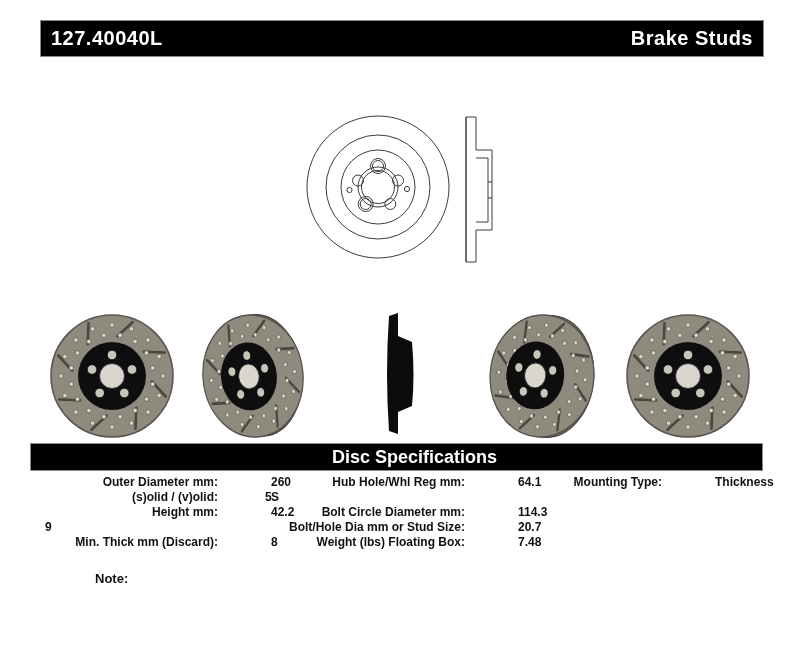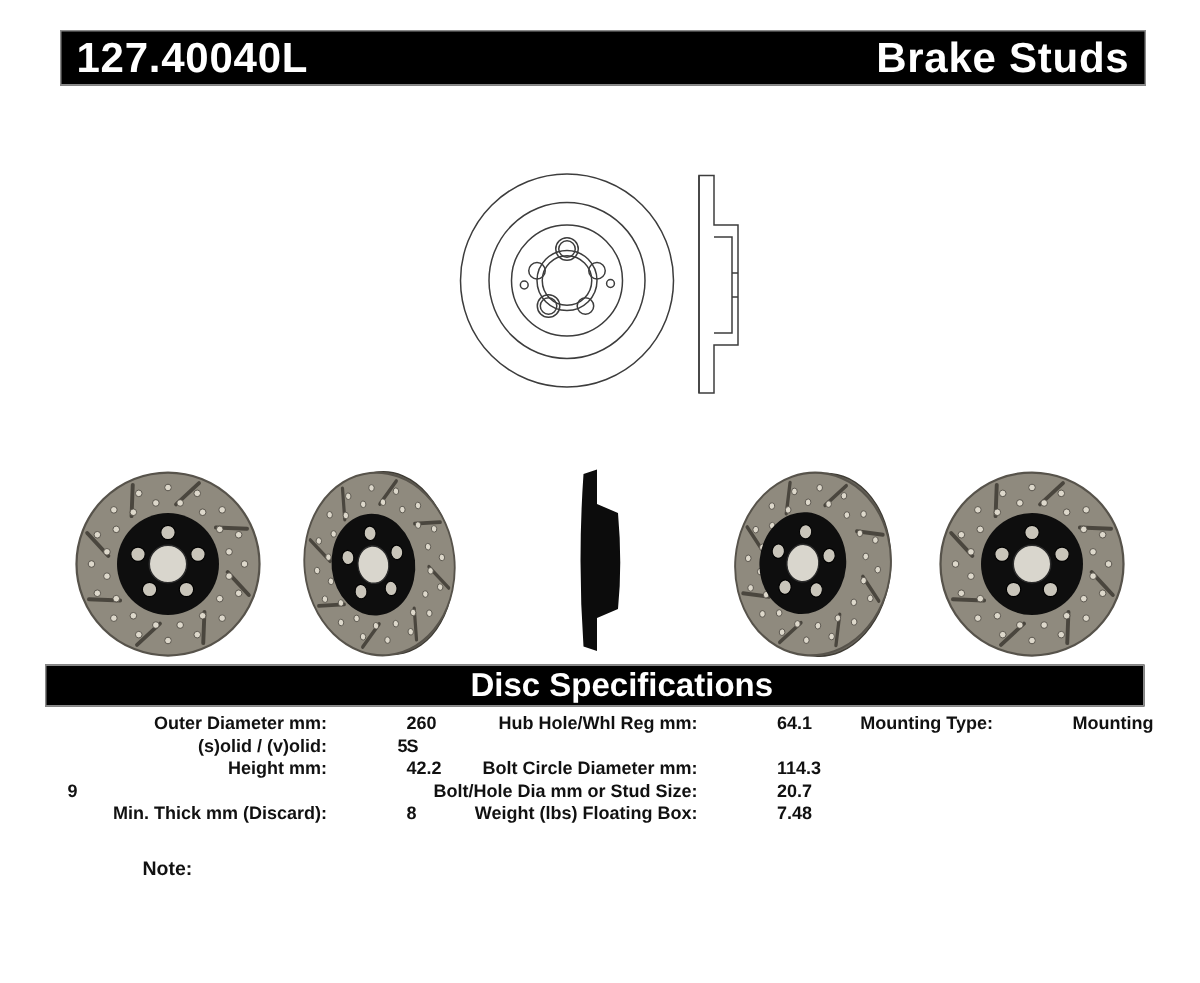--- a/index.html
+++ b/index.html
@@ -1,19 +1,19 @@
 <!DOCTYPE html>
 <html><head>
 <meta charset="utf-8">
 <style>
   html,body{margin:0;padding:0;}
   body{width:800px;height:655px;background:#ffffff;font-family:"Liberation Sans",sans-serif;position:relative;overflow:hidden;color:#111;}
   .bar{position:absolute;background:#000;color:#fff;border:1px solid #8a8a8a;box-sizing:border-box;}
-  .header-bar{left:40px;top:20px;width:724px;height:37px;display:flex;align-items:center;justify-content:space-between;padding:0 10px;font-weight:bold;font-size:28px;letter-spacing:0.5px;}
-  .spec-bar{left:30px;top:443px;width:733px;height:28px;display:flex;align-items:center;justify-content:center;font-weight:bold;font-size:22px;padding-left:36px;}
+  .header-bar{left:40px;top:20px;width:724px;height:37px;display:flex;align-items:center;justify-content:space-between;padding:0 10px;font-weight:bold;font-size:20px;letter-spacing:0.5px;}
+  .spec-bar{left:30px;top:443px;width:733px;height:28px;display:flex;align-items:center;justify-content:center;font-weight:bold;font-size:18px;padding-left:36px;}
   .drawing-wrap{position:absolute;left:290px;top:100px;width:250px;height:175px;}
   .photos-wrap{position:absolute;left:30px;top:300px;width:740px;height:140px;}
   .spec-col{position:absolute;font-size:12px;font-weight:bold;line-height:15px;white-space:nowrap;}
   .spec-row{display:flex;gap:48px;}
   .spec-label{text-align:right;}
   .col-left{left:40px;top:475px;}   .col-left  .spec-label{width:178px;}
   .col-center{left:260px;top:475px;}.col-center .spec-label{width:205px;}
   .col-right{left:558px;top:475px;} .col-right .spec-label{width:104px;}
   .spec-value{margin-left:5px;}
   .note{position:absolute;left:95px;top:571px;font-size:13px;font-weight:bold;}
@@ -336,17 +336,17 @@
     </div>
   <div class="spec-row">
       <span class="spec-label">Weight (lbs) Floating Box:</span>
       <span class="spec-value">7.48</span>
     </div>
 </div>
 
 <div class="spec-col col-right">
   <div class="spec-row">
       <span class="spec-label">Mounting Type:</span>
-      <span class="spec-value">Mounting</span>
+      <span class="spec-value">Thickness</span>
     </div>
 </div>
 
 <div class="note">Note:</div>
 
 </body></html>

